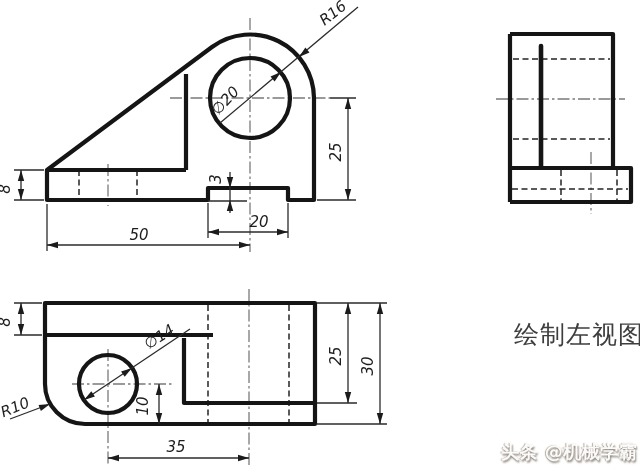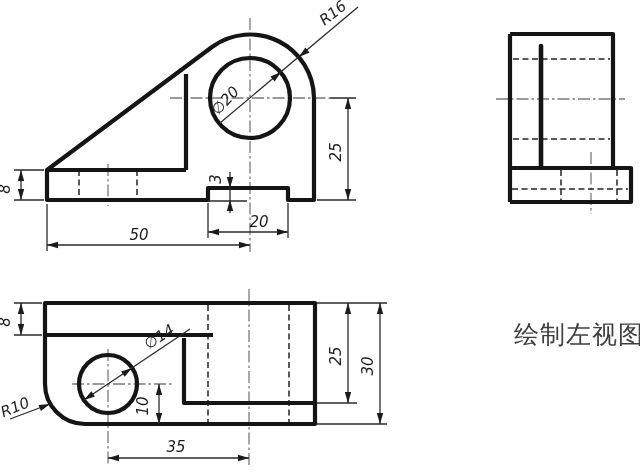--- a/index.html
+++ b/index.html
@@ -188,14 +188,15 @@
       <path class="thick" d="M510,34 L510,202"></path>
       <path class="thick" d="M510,168 L631,168 L631,202 L510,202"></path>
       <path class="thick cap" d="M541,46 L541,166"></path>
     </g>
   </g>
 
 </svg>
 
 <div class="instruction">绘制左视图</div>
 
+<div class="watermark">头条 @机械学霸</div>
 
 </div>
 
 </body></html>

